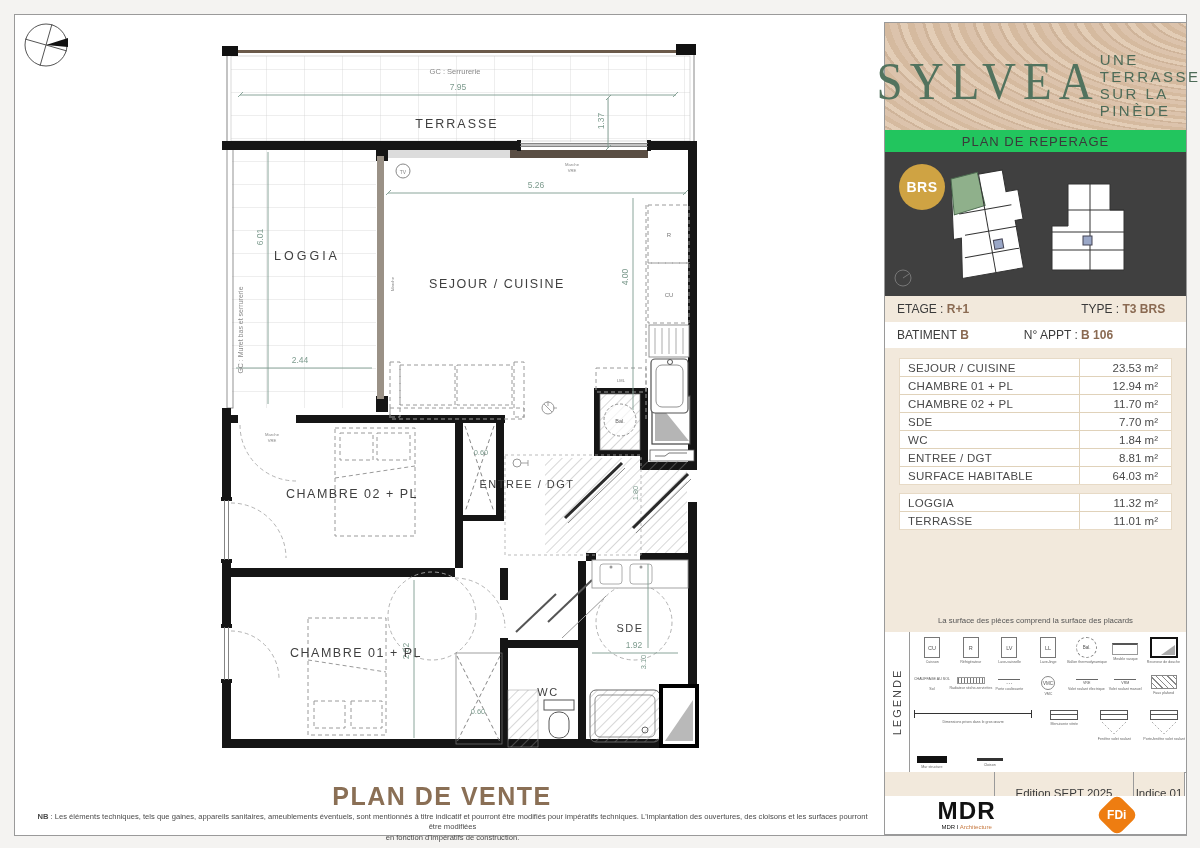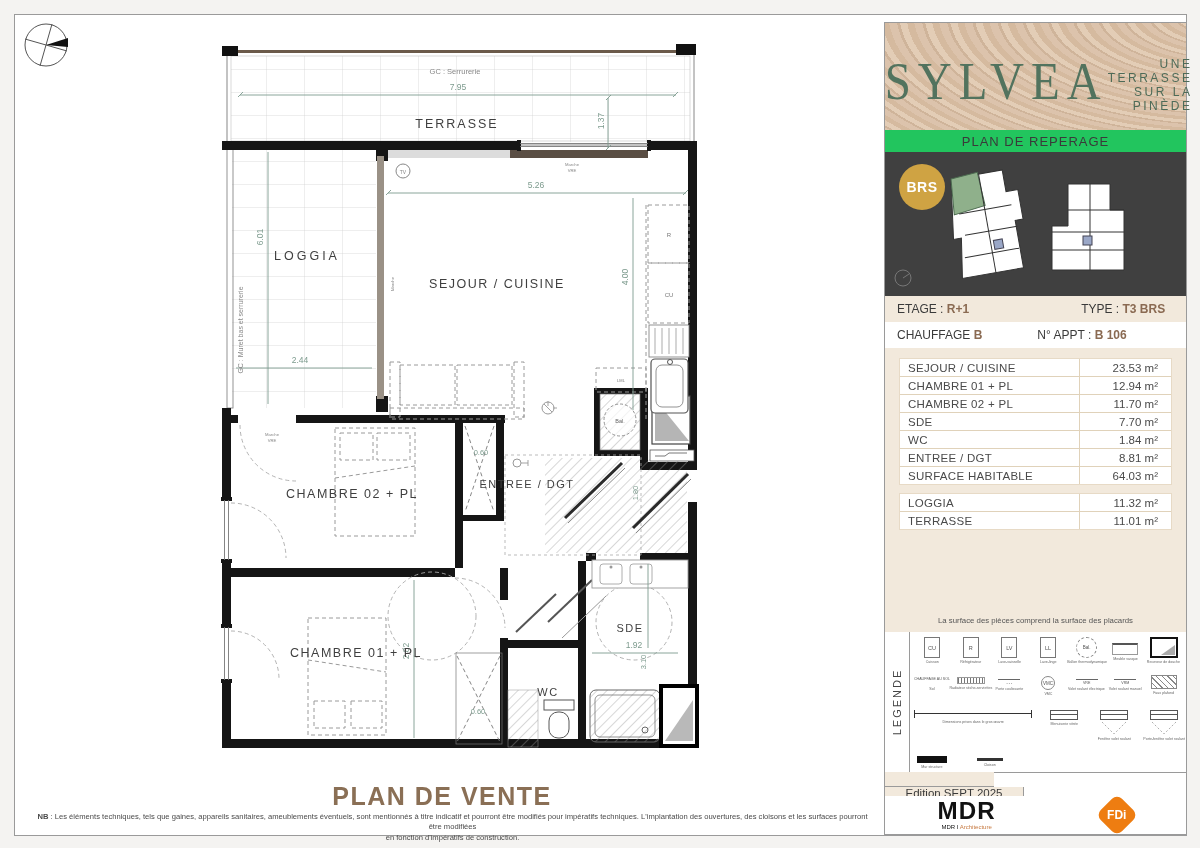--- a/index.html
+++ b/index.html
@@ -8,21 +8,21 @@
   .page-frame{left:14px;top:14px;width:1171px;height:820px;border:1px solid #9a9a9a;background:#fff;}
   
   .sb{left:884px;width:301px;}
   .wood{top:22px;height:116px;border:1px solid #9a9a9a;
     background:
       repeating-radial-gradient(140% 160% at 115% -10%, #e3cdb6 0 7px, #cfb49a 7px 10px, #dcc3ac 10px 18px, #d5ba9f 18px 25px),
       #d8bfa7;
     display:flex;flex-direction:row;align-items:center;justify-content:center;}
   .brand-name{font-family:"Liberation Serif",serif;font-size:47px;font-weight:400;color:#52735e;
     letter-spacing:7px;transform:scaleY(1.12);line-height:1;margin-left:6px;}
-  .brand-tag{font-size:12px;color:#4d6b58;letter-spacing:2.5px;margin-top:8px;text-align:right;}
+  .brand-tag{font-size:15px;color:#4d6b58;letter-spacing:2.5px;margin-top:8px;}
   .reperage{top:130px;height:22px;background:#22c55e;border:1px solid #9a9a9a;border-top:none;
     display:flex;align-items:center;justify-content:center;font-size:13px;color:#3a3a3a;letter-spacing:1px;}
   .keyplan{top:152px;height:144px;background:#404040;border:1px solid #9a9a9a;border-top:none;}
   .badge{left:14px;top:12px;width:46px;height:46px;border-radius:50%;background:#cfa343;color:#fff;
     font-weight:bold;font-size:14px;display:flex;align-items:center;justify-content:center;letter-spacing:.5px;}
   .row-et{top:296px;height:26px;background:#f2e9dc;border:1px solid #9a9a9a;border-top:none;
     display:flex;align-items:center;font-size:12px;color:#3a3a3a;}
   .row-bat{top:322px;height:26px;background:#fff;border:1px solid #9a9a9a;border-top:none;
     display:flex;align-items:center;font-size:12px;color:#3a3a3a;}
   .brown{color:#8a6a52;font-weight:bold;}
@@ -54,21 +54,21 @@
   .lgvr{width:22px;border-top:1px solid #666;font-size:3.6px;color:#555;text-align:center;padding-top:1px;margin-top:6px;}
   .lghatch{width:24px;height:12px;border:1px solid #888;margin-top:2px;
     background:repeating-linear-gradient(45deg,transparent 0 3px,#888 3px 4px);}
   .lgdim{width:116px;height:8px;border-left:1px solid #333;border-right:1px solid #333;position:relative;margin-top:4px;}
   .lgdim i{position:absolute;left:0;right:0;top:3px;height:1px;background:#333;}
   .lgwin{width:26px;height:8px;border:1px solid #555;position:relative;margin-top:4px;}
   .lgwin i{position:absolute;left:0;right:0;top:3px;height:1px;background:#555;}
   .lgtri{margin-top:1px;}
   .lgwall{width:30px;height:7px;background:#111;margin-top:6px;}
   .lgcloison{width:26px;height:3px;background:#333;margin-top:8px;}
-  .edition-row{top:772px;height:42px;display:flex;flex-direction:column;}
+  .edition-row{top:772px;height:42px;display:flex;}
   .ed-cell{border:1px solid #9a9a9a;border-top:none;background:#f2e9dc;height:100%;box-sizing:border-box;
     display:flex;align-items:center;justify-content:center;font-size:11.5px;color:#3a3a3a;}
   .ed-1{width:110px;border-right:none;}
   .ed-2{width:140px;}
   .ed-3{flex:1;border-left:none;}
   .logos{top:796px;height:38px;background:#fff;border:1px solid #9a9a9a;border-top:none;
     display:flex;align-items:center;justify-content:space-around;}
   .mdr{display:flex;flex-direction:column;align-items:center;}
   .mdr-name{font-size:23px;font-weight:900;letter-spacing:1px;color:#111;line-height:1;transform:scaleX(1.05);}
   .mdr-sub{font-size:6px;margin-top:1px;color:#111;}
@@ -369,21 +369,21 @@
 </div>
 
 <div class="abs sb row-et">
   <span class="lblpad">ETAGE :</span>&nbsp;
   <span class="brown">R+1</span>
   <span style="margin-left:112px">TYPE :</span>&nbsp;
   <span class="brown">T3  BRS</span>
 </div>
 
 <div class="abs sb row-bat">
-  <span class="lblpad">CHAUFFAGE</span>&nbsp;
+  <span class="lblpad">BATIMENT</span>&nbsp;
   <span class="brown">B</span>
   <span style="margin-left:55px">N° APPT :</span>&nbsp;
   <span class="brown">B 106</span>
 </div>
 
 <div class="abs sb areas-panel">
   <div class="abs area-block" style="top:10px">
     <div class="area-row">
       <span class="area-label">SEJOUR / CUISINE</span>
       <span class="area-value">23.53 m²</span>

